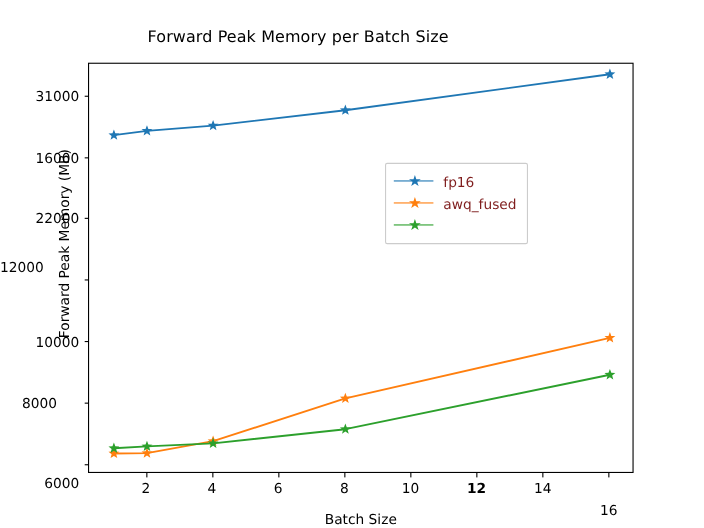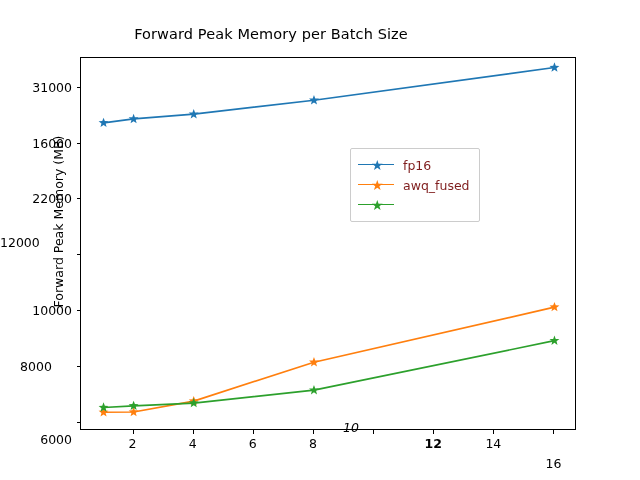--- a/index.html
+++ b/index.html
@@ -172,29 +172,32 @@
   <div id="xtick-layer">
       <div class="xtick-mark" style="position: absolute; left: 132.606px; top: 430px;"></div>
       <div style="position: absolute; left: 102.606px; top: 436px; width: 60px; text-align: center; font-size: 12.5px;">2</div>
       <div class="xtick-mark" style="position: absolute; left: 192.727px; top: 430px;"></div>
       <div style="position: absolute; left: 162.727px; top: 436px; width: 60px; text-align: center; font-size: 12.5px;">4</div>
       <div class="xtick-mark" style="position: absolute; left: 252.848px; top: 430px;"></div>
       <div style="position: absolute; left: 222.848px; top: 436px; width: 60px; text-align: center; font-size: 12.5px;">6</div>
       <div class="xtick-mark" style="position: absolute; left: 312.97px; top: 430px;"></div>
       <div style="position: absolute; left: 282.97px; top: 436px; width: 60px; text-align: center; font-size: 12.5px;">8</div>
       <div class="xtick-mark" style="position: absolute; left: 373.091px; top: 430px;"></div>
-      <div style="position: absolute; left: 343.091px; top: 420px; width: 60px; font-size: 12.5px; font-style: italic;">10</div>
+      <div style="position: absolute; left: 343.091px; top: 436px; width: 60px; text-align: center; font-size: 12.5px;">10</div>
       <div class="xtick-mark" style="position: absolute; left: 433.212px; top: 430px;"></div>
       <div style="position: absolute; left: 403.212px; top: 436px; width: 60px; text-align: center; font-size: 12.5px; font-weight: bold;">12</div>
       <div class="xtick-mark" style="position: absolute; left: 493.333px; top: 430px;"></div>
       <div style="position: absolute; left: 463.333px; top: 436px; width: 60px; text-align: center; font-size: 12.5px;">14</div>
       <div class="xtick-mark" style="position: absolute; left: 553.455px; top: 430px;"></div>
       <div style="position: absolute; left: 523.455px; top: 456px; width: 60px; text-align: center; font-size: 12.5px;">16</div>
     </div>
 
+  <div id="xlabel-holder" style="position:absolute; left:80px; top:461px; width:496px; text-align:center;">
+    <span id="xlabel-text" style="font-size:12.5px;">Batch Size</span>
+  </div>
 
   <div id="legend">
       <div class="legend-row">
         <span class="legend-sample">
           <span class="legend-line" style="border-top-color: rgb(31, 119, 180);"></span>
           <span class="legend-star" style="color: rgb(31, 119, 180);">★</span>
         </span>
         <span class="legend-text">fp16</span>
       </div>
       <div class="legend-row">

